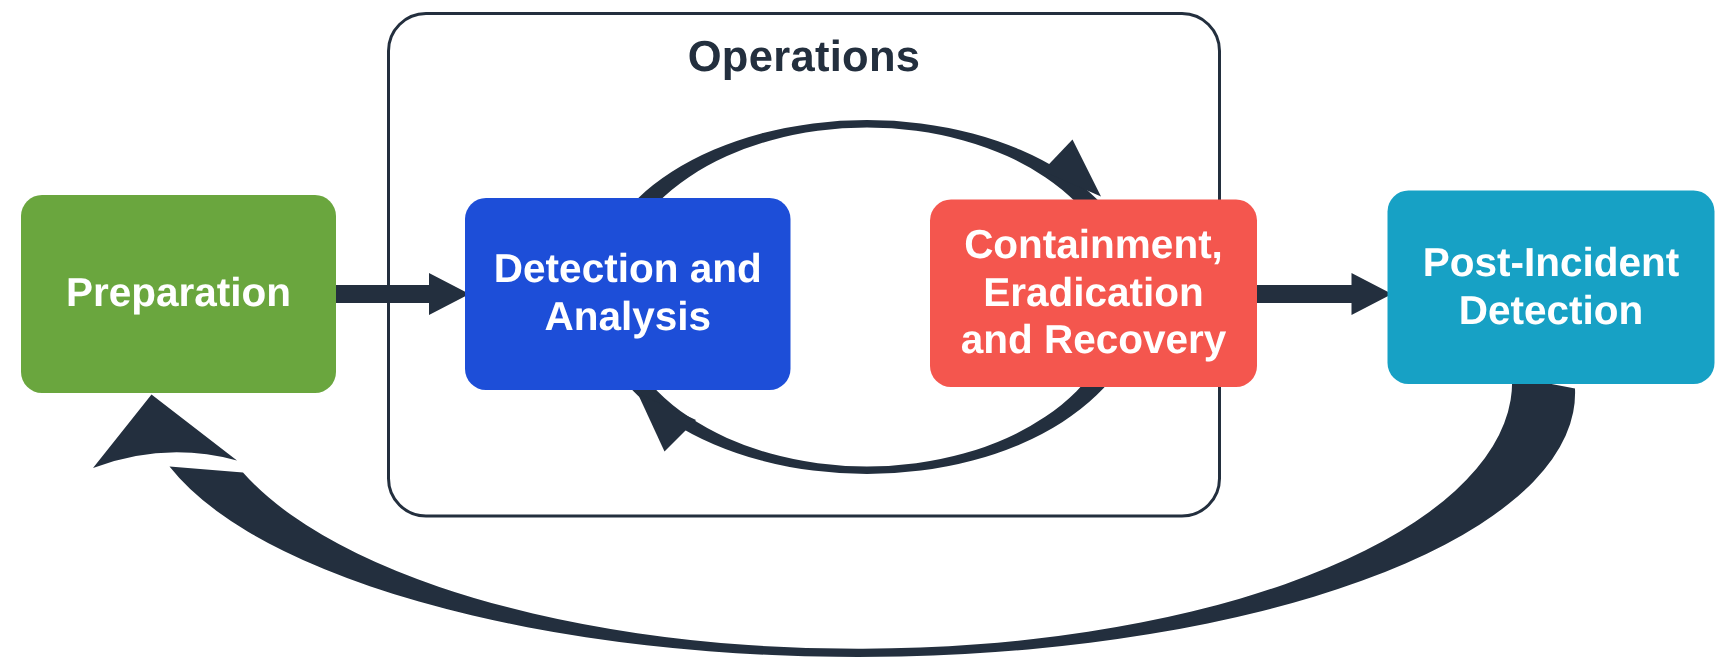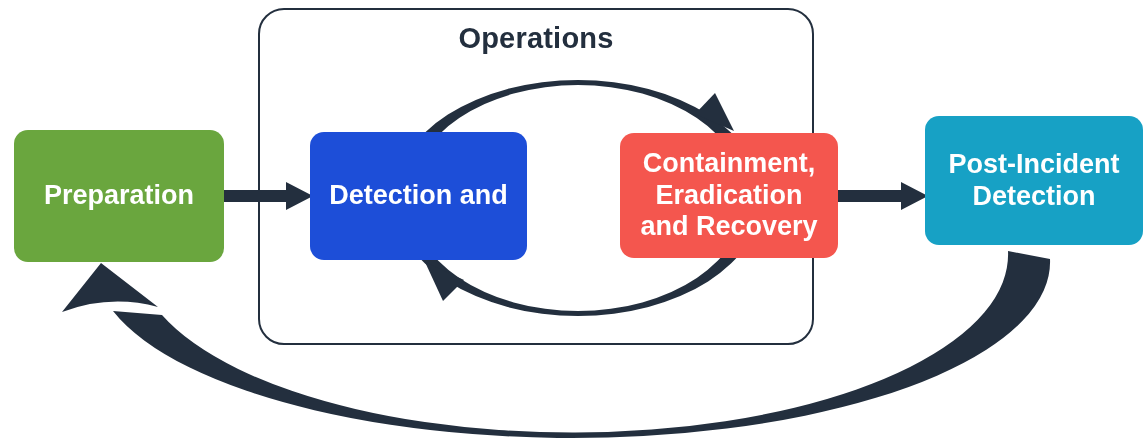--- a/index.html
+++ b/index.html
@@ -43,21 +43,21 @@
     text-align: center;
     color: #ffffff;
     font-size: 27px;
     font-weight: bold;
     line-height: 1.18;
   }
   .stage .line { display: block; }
   .stage-preparation { left: 14px;   top: 130px; width: 210px; height: 132px; background: #6AA63E; }
   .stage-detection   { left: 310px; top: 132px; width: 217px; height: 128px; background: #1d4ed8; }
   .stage-containment { left: 620px; top: 133px; width: 218px; height: 125px; background: #F4564E; }
-  .stage-postincident{ left: 925px; top: 116px; width: 218px; height: 129px; background: #17A1C5; }
+  .stage-postincident{ left: 925px; top: 127px; width: 218px; height: 129px; background: #17A1C5; }
   .ink { fill: #232F3E; }
 </style>
 </head>
 <body>
 
 <div class="canvas">
 
   <div class="ops-box">
     <div class="ops-title">Operations</div>
   </div>
@@ -79,20 +79,21 @@
 
   <div class="stage stage-preparation">
     <div>
       <span class="line">Preparation</span>
     </div>
   </div>
 
   <div class="stage stage-detection">
     <div>
       <span class="line">Detection and</span>
+      <span class="line">Analysis</span>
     </div>
   </div>
 
   <div class="stage stage-containment">
     <div>
       <span class="line">Containment,</span>
       <span class="line">Eradication</span>
       <span class="line">and Recovery</span>
     </div>
   </div>

